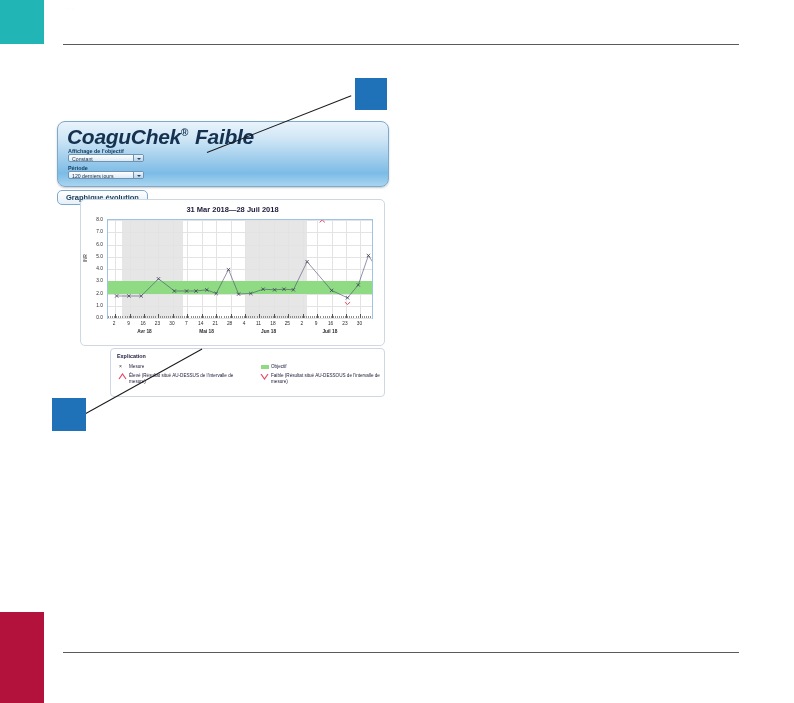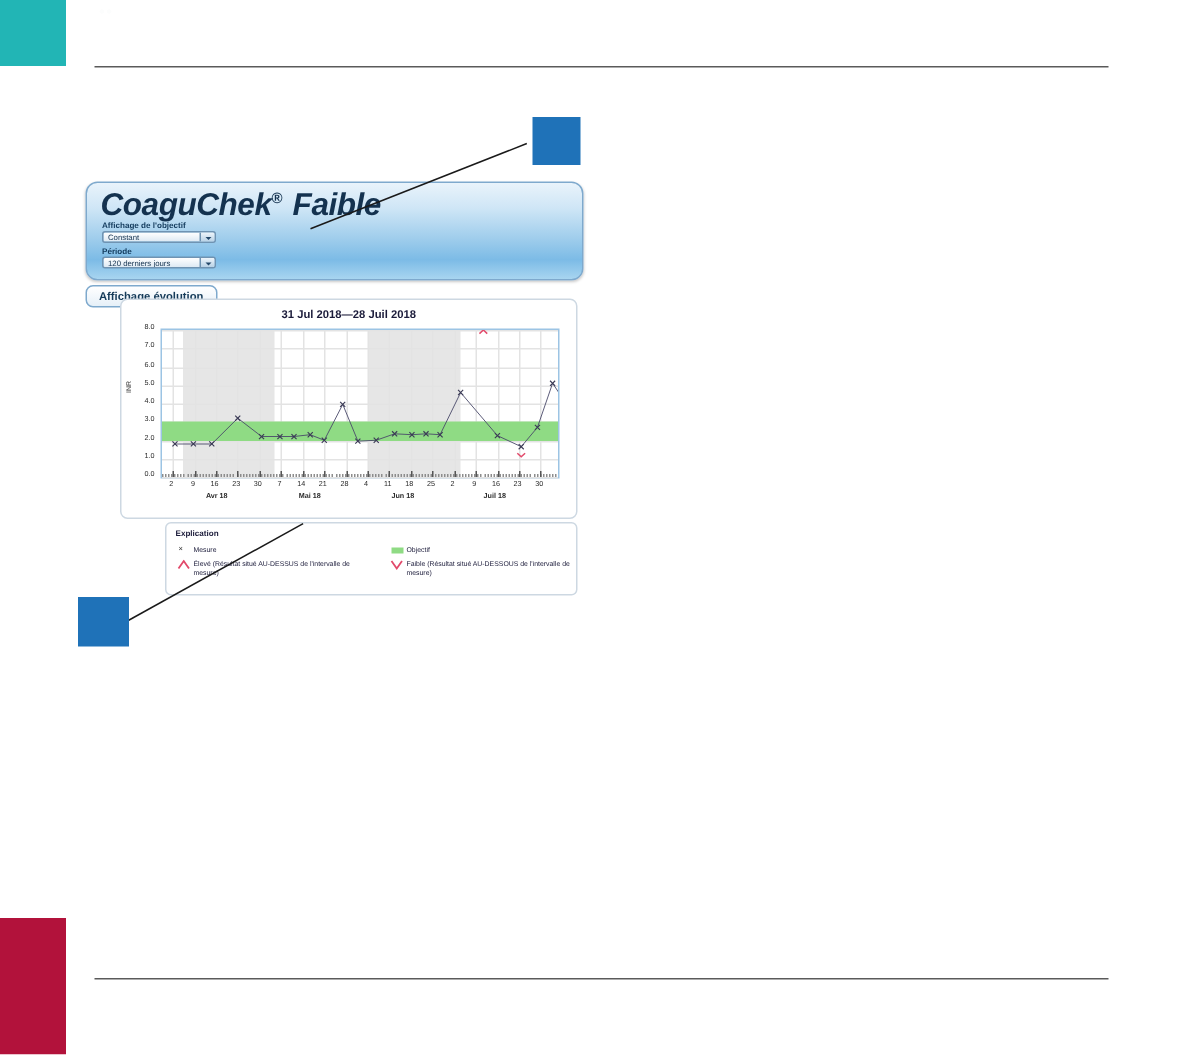--- a/index.html
+++ b/index.html
@@ -109,24 +109,24 @@
   </div>
 
   <div class="ctl-label" id="lbl-period">Période</div>
   <div class="combo" id="combo-period">
     <span>120 derniers jours</span>
     <span class="arrowbox"></span>
   </div>
 
 </div>
 
-<div id="tab-graph">Affichage évolution</div>
+<div id="tab-graph">Graphique évolution</div>
 
 <div id="chart-card">
-  <div id="chart-title">31 Jul 2018—28 Juil 2018</div>
+  <div id="chart-title">31 Mar 2018—28 Juil 2018</div>
   <div id="ylabel">INR</div>
   <div id="plot-frame">
       <div class="shade" style="left: 14.4262px; width: 60.5902px;"></div>
       <div class="shade" style="left: 138.492px; width: 60.5902px;"></div>
       <div class="ytick-line" style="top: 98px;"></div>
       <div class="ytick-line" style="top: 85.75px;"></div>
       <div class="ytick-line" style="top: 73.5px;"></div>
       <div class="ytick-line" style="top: 61.25px;"></div>
       <div class="ytick-line" style="top: 49px;"></div>
       <div class="ytick-line" style="top: 36.75px;"></div>

